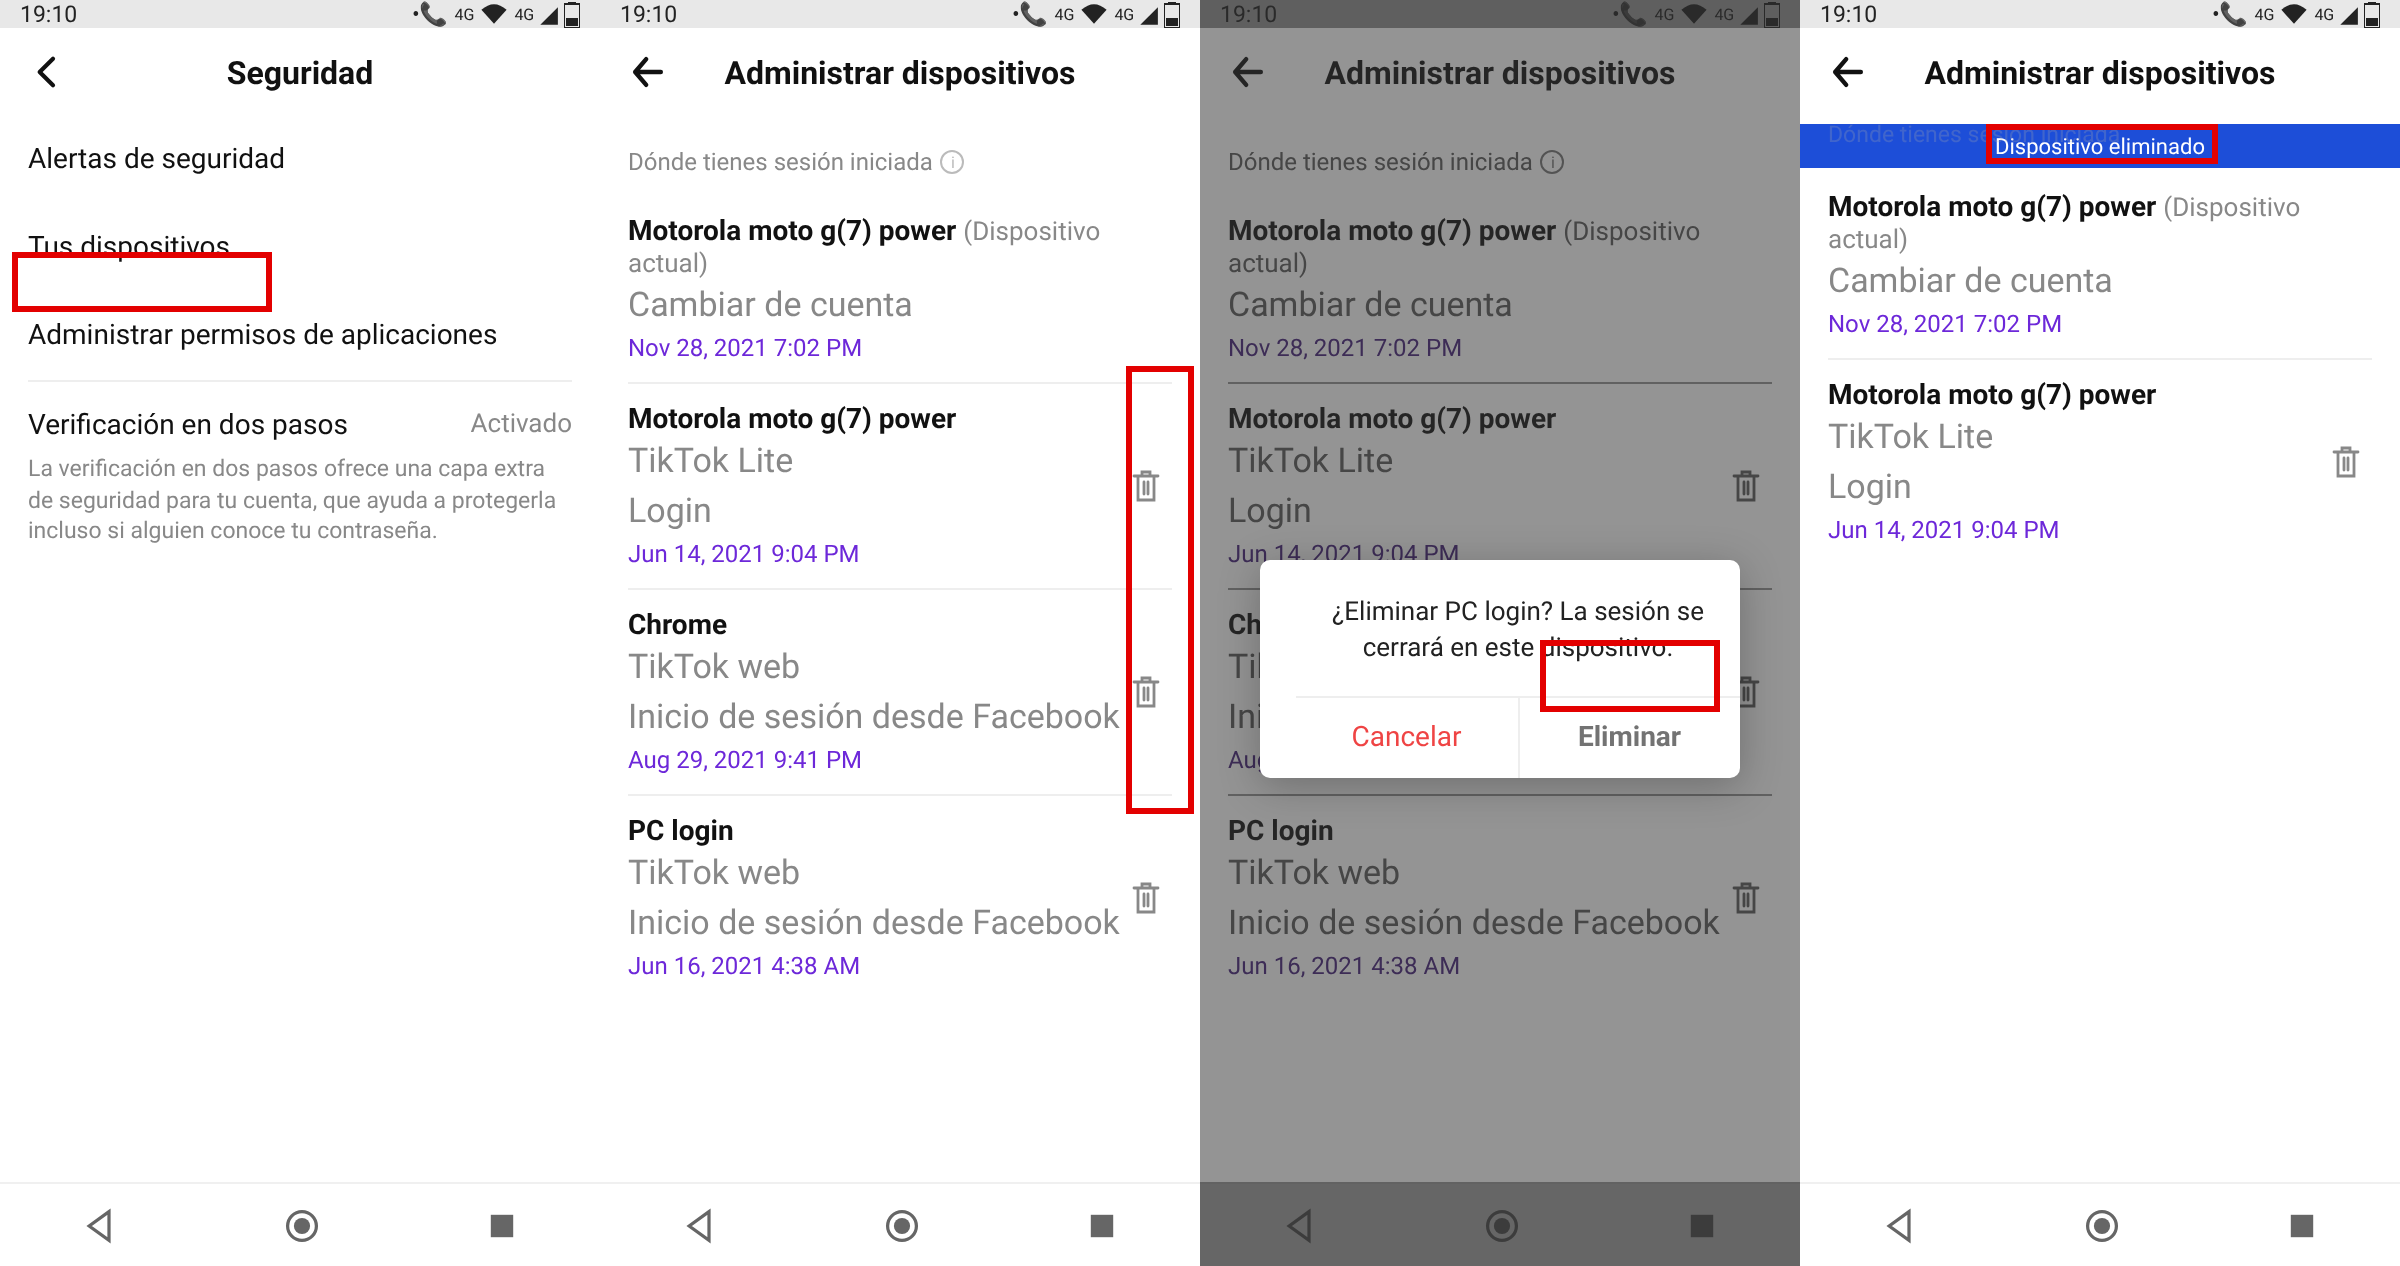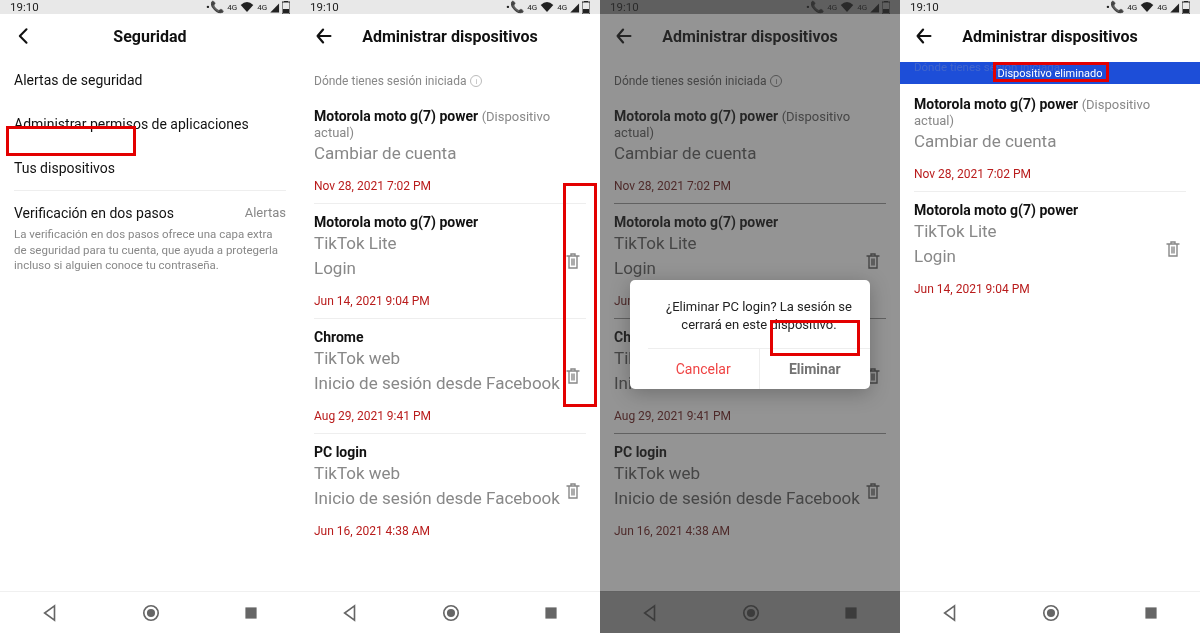--- a/index.html
+++ b/index.html
@@ -20,21 +20,21 @@
   .sec-sep { border-top: 1px solid #eee; }
   .red-box { position: absolute; border: 3px solid #e30000; pointer-events: none; }
 
   .session-header { font-size: 12px; color: #888; padding: 16px 0 10px; display:flex; align-items:center; gap:4px; }
   .dev { padding: 10px 0; border-top: 1px solid #eee; display: flex; }
   .dev.first { border-top: none; }
   .dev-txt { flex: 1; }
   .dev-name { font-size: 14px; font-weight: 700; color: #111; }
   .dev-name .note { font-weight: 400; color: #888; font-size: 13px; }
   .dev-sub { font-size: 17px; color: #888; margin-top: 2px; line-height: 1.35; }
-  .dev-date { font-size: 12px; color: #b91c1c; margin-top: 14px; }
+  .dev-date { font-size: 12px; color: #6d28d9; margin-top: 2px; }
   .trash { width: 26px; display: flex; align-items: center; justify-content: center; cursor: pointer; }
   .trash svg { stroke: #888; }
   .navbar { height: 42px; display: flex; align-items: center; justify-content: space-around; background: #fff; border-top: 1px solid #f0f0f0; }
   .navbar .nicon { color: #666; cursor:pointer; }
 
   .overlay { position: absolute; left:0; top:0; right:0; bottom:0; background: rgba(60,60,60,0.55); }
   .panel.dim .status-bar, .panel.dim .header, .panel.dim .content, .panel.dim .navbar { filter: brightness(0.6) grayscale(0.15); }
 
   .dialog { position:absolute; left:50%; top:280px; transform:translateX(-50%); width:240px; background:#fff; border-radius:5px; box-shadow:0 4px 20px rgba(0,0,0,.25); text-align:center;padding-left:18px; }
   .dialog-text { padding:18px 16px 14px; font-size:13px; color:#222; line-height:1.4; }
@@ -80,29 +80,29 @@
           <path d="M15 4 L7 12 L15 20" fill="none" stroke="#111" stroke-width="2.5" stroke-linecap="round" stroke-linejoin="round"></path>
         </svg>
     </div>
     <div class="title">Seguridad</div>
   </div>
   <div class="content">
     <div class="sec-row">
         <span>Alertas de seguridad</span>
       </div>
     <div class="sec-row">
+        <span>Tus dispositivos</span>
+      </div>
+    <div class="sec-row">
         <span>Administrar permisos de aplicaciones</span>
-      </div>
-    <div class="sec-row">
-        <span>Tus dispositivos</span>
       </div>
     <div class="sec-row two-line sec-sep">
       <div class="rtitle">
         <span>Verificación en dos pasos</span>
-        <span class="status-act">Alertas</span>
+        <span class="status-act">Activado</span>
       </div>
       <div class="sec-desc">La verificación en dos pasos ofrece una capa extra de seguridad para tu cuenta, que ayuda a protegerla incluso si alguien conoce tu contraseña.</div>
     </div>
   </div>
   <div class="navbar">
     <span class="nicon">
         <svg width="18" height="18" viewBox="0 0 20 20">
           <path d="M15 2 L4 10 L15 18 Z" fill="none" stroke="#666" stroke-width="1.8"></path>
         </svg>
       </span>

